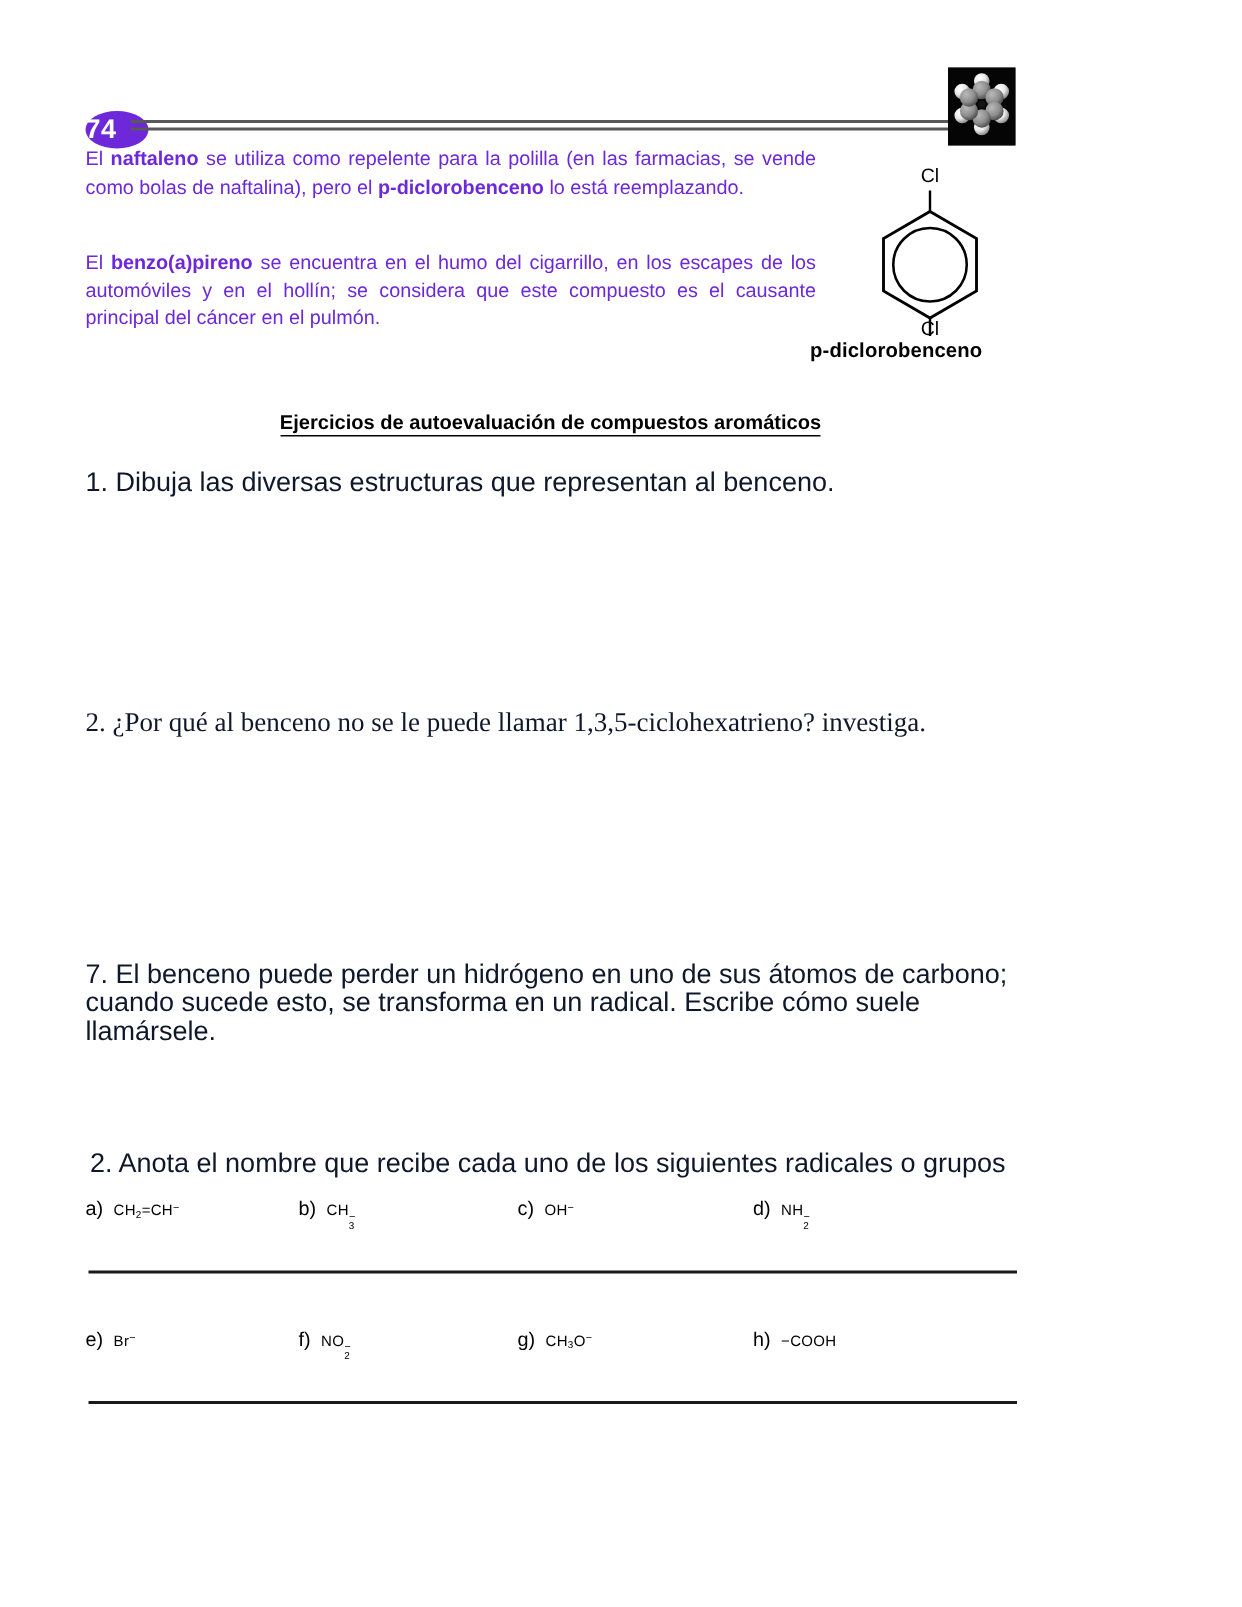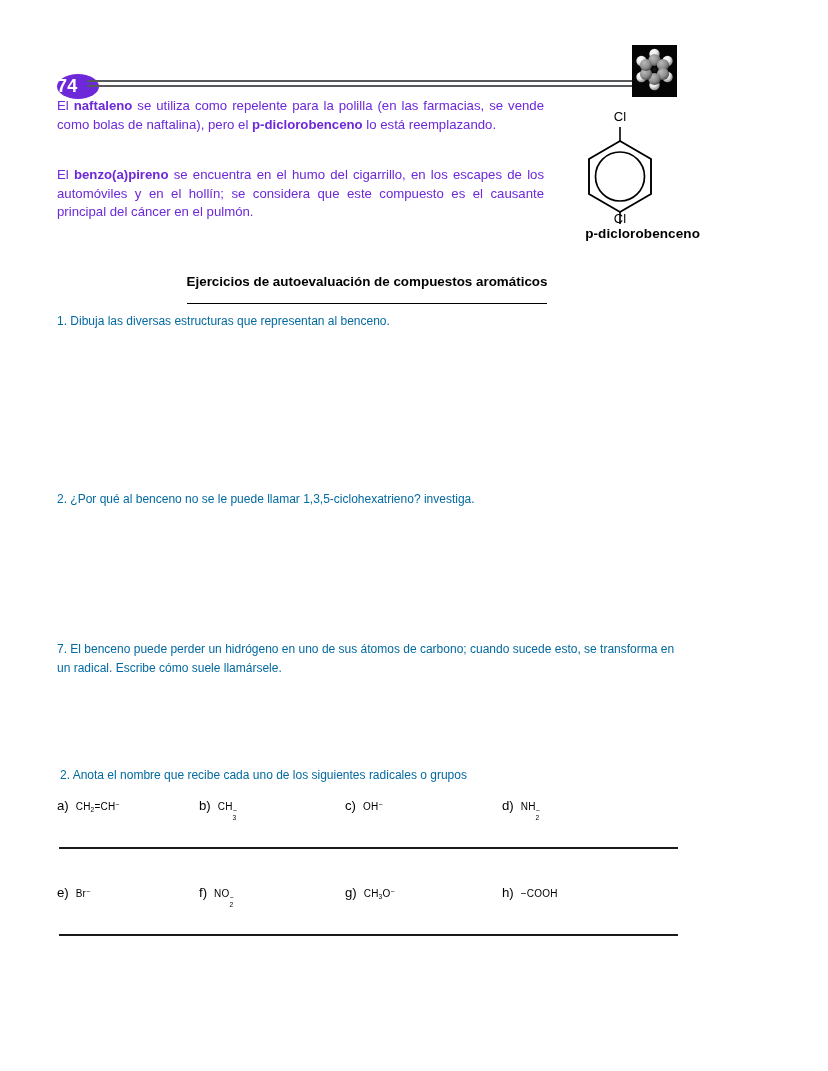--- a/index.html
+++ b/index.html
@@ -94,21 +94,21 @@
   .bodytext p { margin: 0 0 10px 0; }
   .bodytext p:last-child { margin-bottom: 0; margin-top: 32px; }
   .bodytext b { font-weight: bold; }
 
   
   .molecule {
     position: absolute;
     left: 540px;
     top: 106px;
     width: 160px;
-    text-align: right;
+    text-align: left;
   }
   .mol-svg { display: block; margin: 0 auto; }
   .mol-caption {
     margin-top: 2px;
     font-size: 13.5px;
     font-weight: bold;
     letter-spacing: 0.1px;
   }
 
   
@@ -116,34 +116,34 @@
     position: absolute;
     left: 57px;
     top: 274px;
     width: 620px;
     text-align: center;
     font-size: 13.4px;
     font-weight: bold;
   }
   .section-title span {
     border-bottom: 1.3px solid #000;
-    padding-bottom: 14px;
+    padding-bottom: 1px;
   }
 
   
   .question {
     position: absolute;
     left: 57px;
     width: 622px;
-    font-size: 12px;
+    font-size: 18px;
     line-height: 19px;
-    color: #0369a1;
+    color: #0f172a;
   }
   #q1 { top: 312px; }
-  #q2 { top: 490px; }
+  #q2 { top: 472px; font-family: Liberation Serif, serif; }
   #q3 { top: 640px; }
   #q4 { top: 766px; left: 60px; }
 
   
   .formula-row {
     position: absolute;
     left: 57px;
     width: 625px;
     height: 34px;
     font-size: 13.6px;

